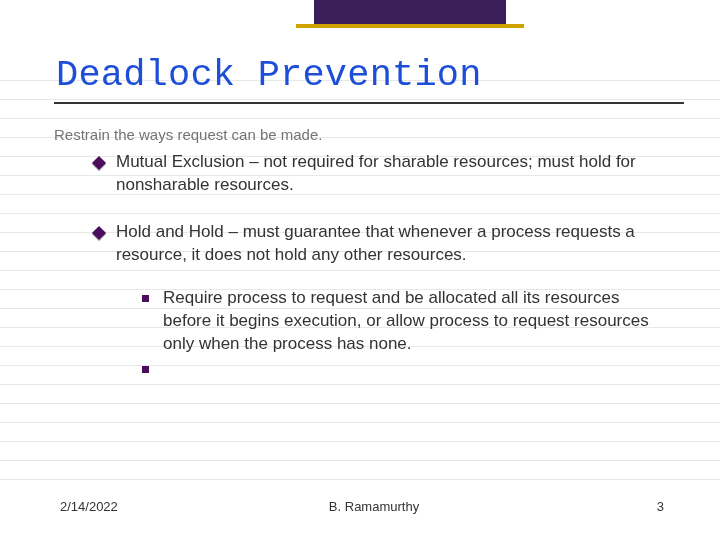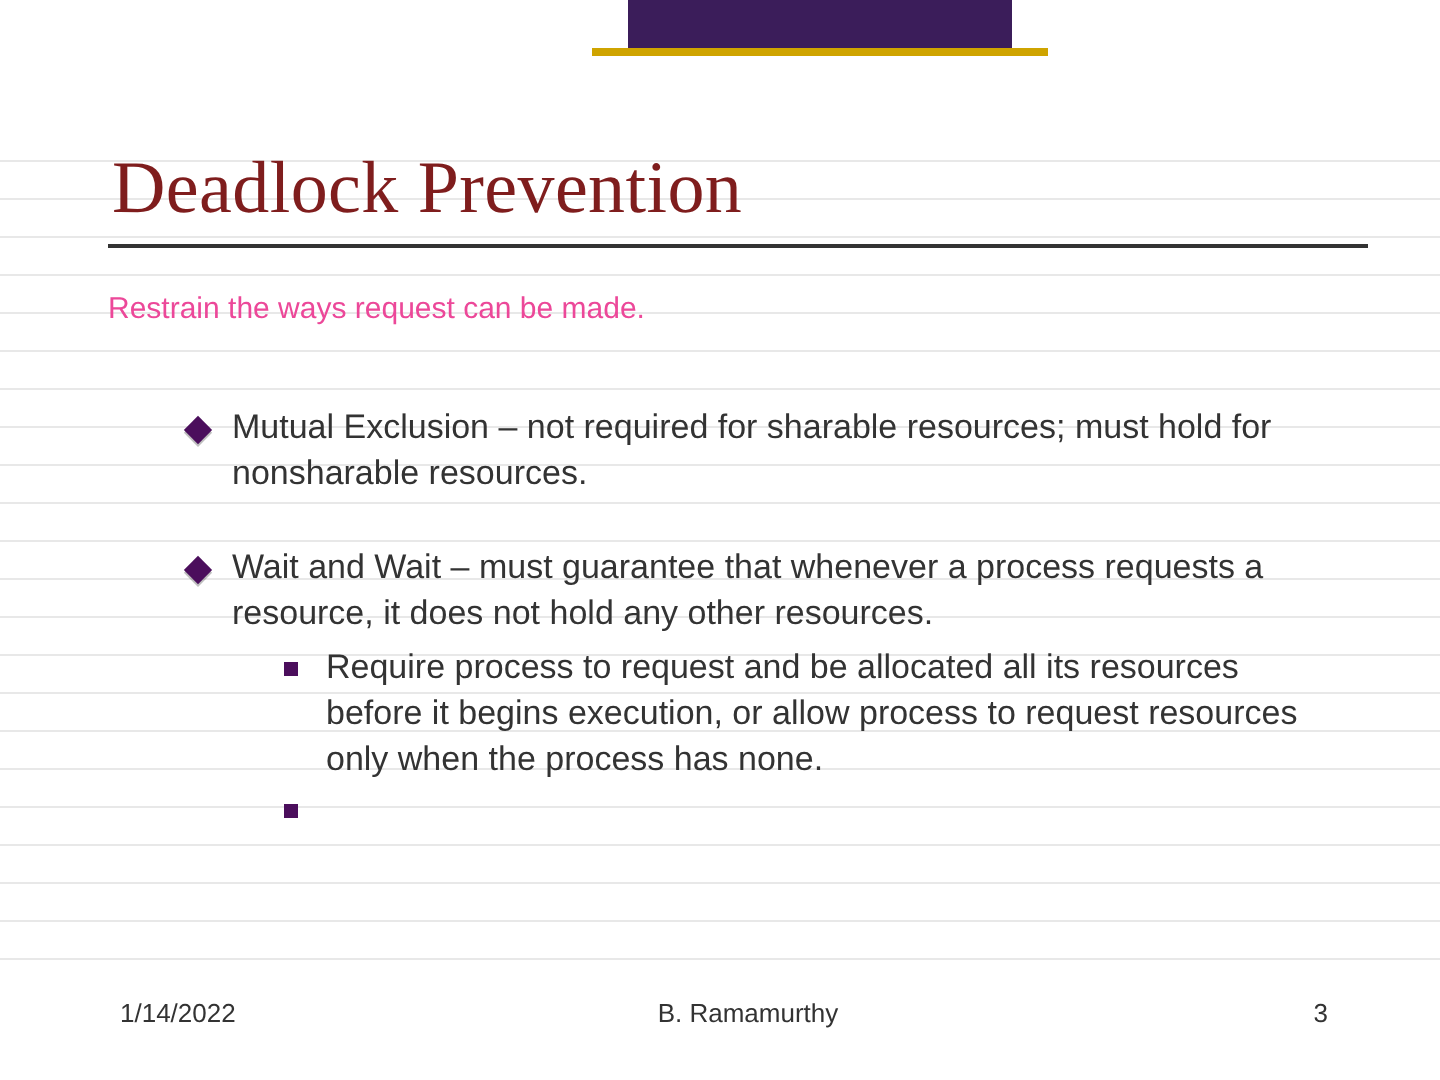--- a/index.html
+++ b/index.html
@@ -44,39 +44,38 @@
       #cfa400 296px, #cfa400 524px,
       #ffffff 524px, #ffffff 100%);
     z-index: 3;
   }
   .content {
     position: relative;
     z-index: 2;
     padding: 54px 56px 0 56px;
   }
   .title {
-    font-family: Liberation Serif, serif;
+    font-family: Liberation Mono, monospace;
     font-size: 37px;
-    color: #7f1d1d;
+    color: #1d4ed8;
     font-weight: 400;
     margin-bottom: 6px;
     letter-spacing: 0.2px;
-    margin-top: 19px;
   }
   .underline {
     height: 2px;
     width: 630px;
     background: #333333;
     margin: 0 0 22px -2px;
   }
   .subtitle {
     font-family: Arial, Helvetica, sans-serif;
     font-size: 15px;
-    color: #ec4899;
-    margin-bottom: 40px;
+    color: #737373;
+    margin-bottom: 8px;
     margin-left: -2px;
   }
   .bullets { margin-left: 38px; }
   .bullet-row {
     display: flex;
     align-items: flex-start;
     margin-bottom: 24px;
   }
   .diamond {
     width: 10px;
@@ -92,21 +91,21 @@
   .bullet-text {
     font-family: Verdana, Geneva, sans-serif;
     font-size: 17px;
     line-height: 1.35;
     color: #333333;
     max-width: 540px;
   }
   .bullet-text b { font-weight: 400; }
   .sub-bullets {
     margin-left: 26px;
-    margin-top: 4px;
+    margin-top: 20px;
   }
   .sub-row {
     display: flex;
     align-items: flex-start;
     margin-top: 2px;
   }
   .square {
     width: 7px;
     height: 7px;
     background: #4b0e5c;
@@ -160,34 +159,34 @@
       <div class="diamond"></div>
       <div class="bullet-text">
         <b>Mutual Exclusion</b><span> – not required for sharable resources; must hold for nonsharable resources.</span>
       </div>
     </div>
 
     <div class="bullet-row" style="margin-bottom:0;">
       <div class="diamond"></div>
       <div>
         <div class="bullet-text">
-          <b>Wait and Wait</b><span> – must guarantee that whenever a process requests a resource, it does not hold any other resources.</span>
+          <b>Hold and Hold</b><span> – must guarantee that whenever a process requests a resource, it does not hold any other resources.</span>
         </div>
         <div class="sub-bullets">
           <div class="sub-row">
             <div class="square"></div>
             <div class="sub-text">Require process to request and be allocated all its resources before it begins execution, or allow process to request resources only when the process has none.</div>
           </div>
           <div class="sub-row">
             <div class="square"></div>
           </div>
         </div>
       </div>
     </div>
 
   </div>
 </div>
 
 <div class="footer">
-  <span>1/14/2022</span>
+  <span>2/14/2022</span>
   <span class="footer-center">B. Ramamurthy</span>
   <span>3</span>
 </div>
 
 </body></html>

